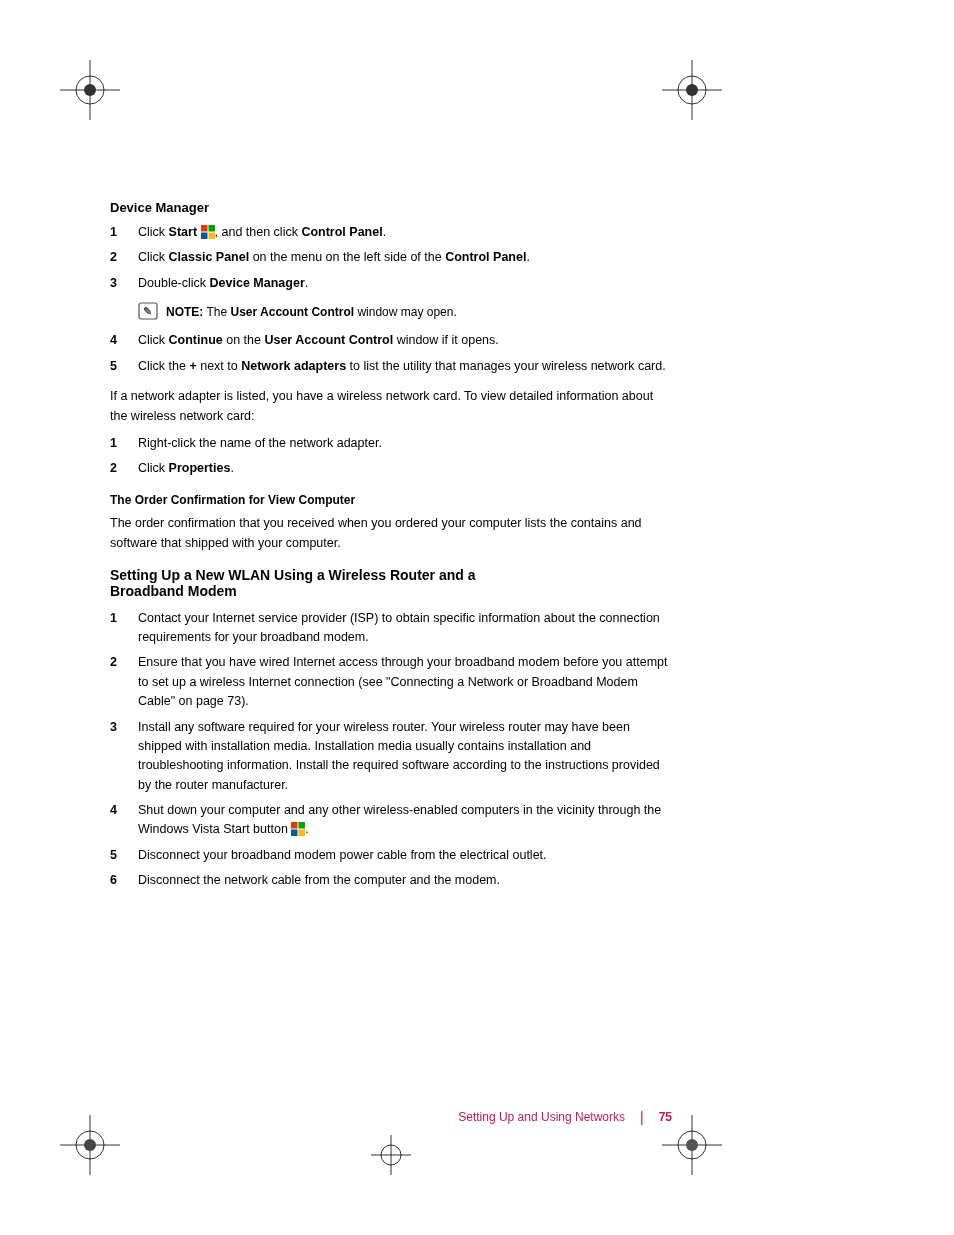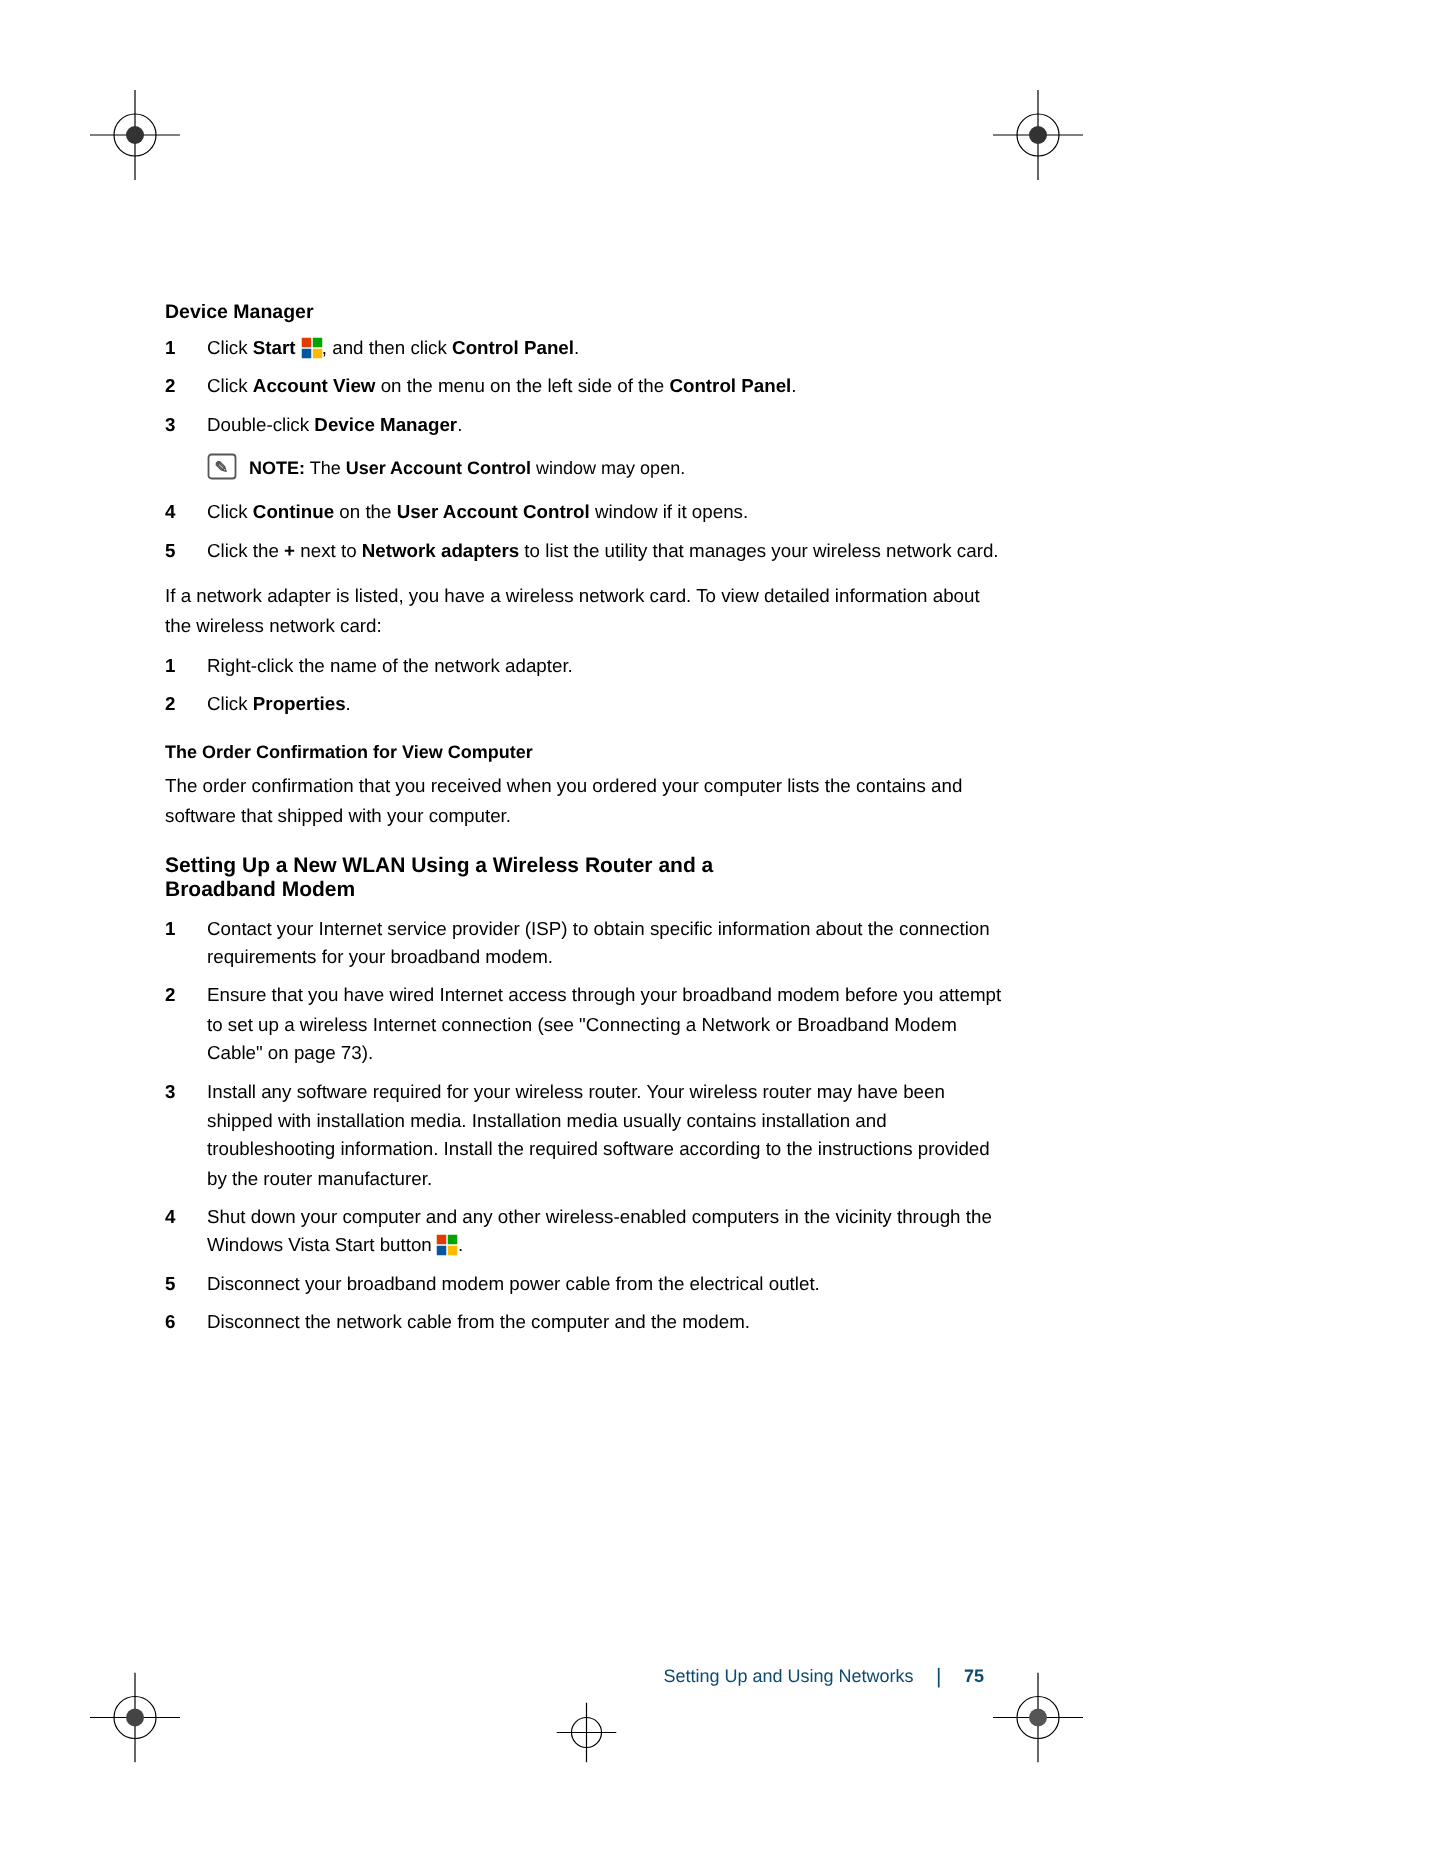--- a/index.html
+++ b/index.html
@@ -151,28 +151,28 @@
 
     .plus-sign {
       font-weight: bold;
     }
 
     
     .footer {
       position: absolute;
       bottom: 110px;
       left: 110px;
-      right: 126px;
+      right: 110px;
       display: flex;
       justify-content: flex-end;
       align-items: center;
       gap: 15px;
       font-family: Arial, sans-serif;
       font-size: 12px;
-      color: #0c4a6e;
+      color: #be185d;
     }
 
     .footer-page {
       font-family: Arial, sans-serif;
       font-size: 12px;
       font-weight: bold;
     }
 
     .section-block {
       margin-bottom: 14px;
@@ -247,21 +247,21 @@
                 <rect x="7.5" y="0" width="6.5" height="6.5" fill="#00a300"></rect>
                 <rect x="0" y="7.5" width="6.5" height="6.5" fill="#0058a0"></rect>
                 <rect x="7.5" y="7.5" width="6.5" height="6.5" fill="#ffba00"></rect>
               </svg>
             </span>, and then click <span class="bold">Control Panel</span>.
           </span>
         </li>
         <li>
           <span class="num">2</span>
           <span class="li-content">
-            Click <span class="bold">Account View</span> on the menu on the left side of the <span class="bold">Control Panel</span>.
+            Click <span class="bold">Classic Panel</span> on the menu on the left side of the <span class="bold">Control Panel</span>.
           </span>
         </li>
         <li>
           <span class="num">3</span>
           <span class="li-content">
             Double-click <span class="bold">Device Manager</span>.
           </span>
         </li>
       </ul>
 

